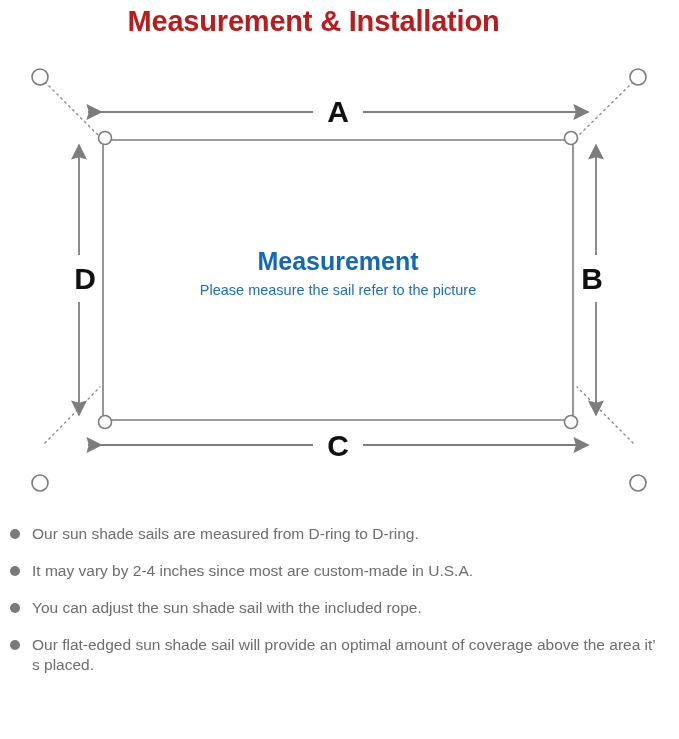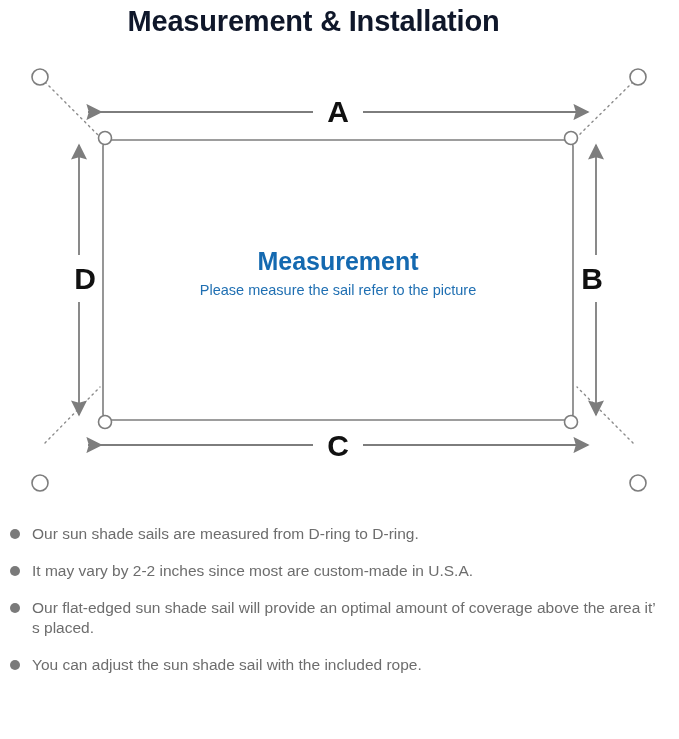--- a/index.html
+++ b/index.html
@@ -4,21 +4,21 @@
 <style>
   html,body{margin:0;padding:0;}
   body{
     width:679px;height:739px;background:#ffffff;
     font-family:"Liberation Sans", sans-serif;
     position:relative;overflow:hidden;
   }
   #title{
     position:absolute;left:0;top:0;width:627px;height:42px;
     display:flex;align-items:center;justify-content:center;
-    font-size:29px;font-weight:bold;color:#0f172a;
+    font-size:29px;font-weight:bold;color:#b91c1c;
     letter-spacing:-0.2px;
   }
   #diagram{position:absolute;left:0;top:42px;width:679px;height:480px;}
   #diagram svg{display:block;}
   .lbl{font-family:"Liberation Sans", sans-serif;font-weight:bold;fill:#111111;}
   .ctr-title{font-family:"Liberation Sans", sans-serif;font-weight:bold;fill:#1469b0;font-size:25px;}
   .ctr-sub{font-family:"Liberation Sans", sans-serif;fill:#1f6fb2;font-size:14.5px;}
   #notes{
     position:absolute;left:0;top:524px;width:679px;
   }
@@ -106,23 +106,23 @@
   </svg>
 </div>
 
 <div id="notes">
   <div class="note">
     <span class="dot"></span>
     <span class="txt">Our sun shade sails are measured from D-ring to D-ring.</span>
   </div>
   <div class="note" style="margin-top:17px;">
     <span class="dot"></span>
-    <span class="txt">It may vary by 2-2 inches since most are custom-made in U.S.A.</span>
+    <span class="txt">It may vary by 2-4 inches since most are custom-made in U.S.A.</span>
+  </div>
+  <div class="note" style="margin-top:17px;">
+    <span class="dot"></span>
+    <span class="txt">You can adjust the sun shade sail with the included rope.</span>
   </div>
   <div class="note" style="margin-top:17px;">
     <span class="dot"></span>
     <span class="txt">Our flat-edged sun shade sail will provide an optimal amount of coverage above the area it’ s placed.</span>
   </div>
-  <div class="note" style="margin-top:17px;">
-    <span class="dot"></span>
-    <span class="txt">You can adjust the sun shade sail with the included rope.</span>
-  </div>
 </div>
 
 </body></html>

